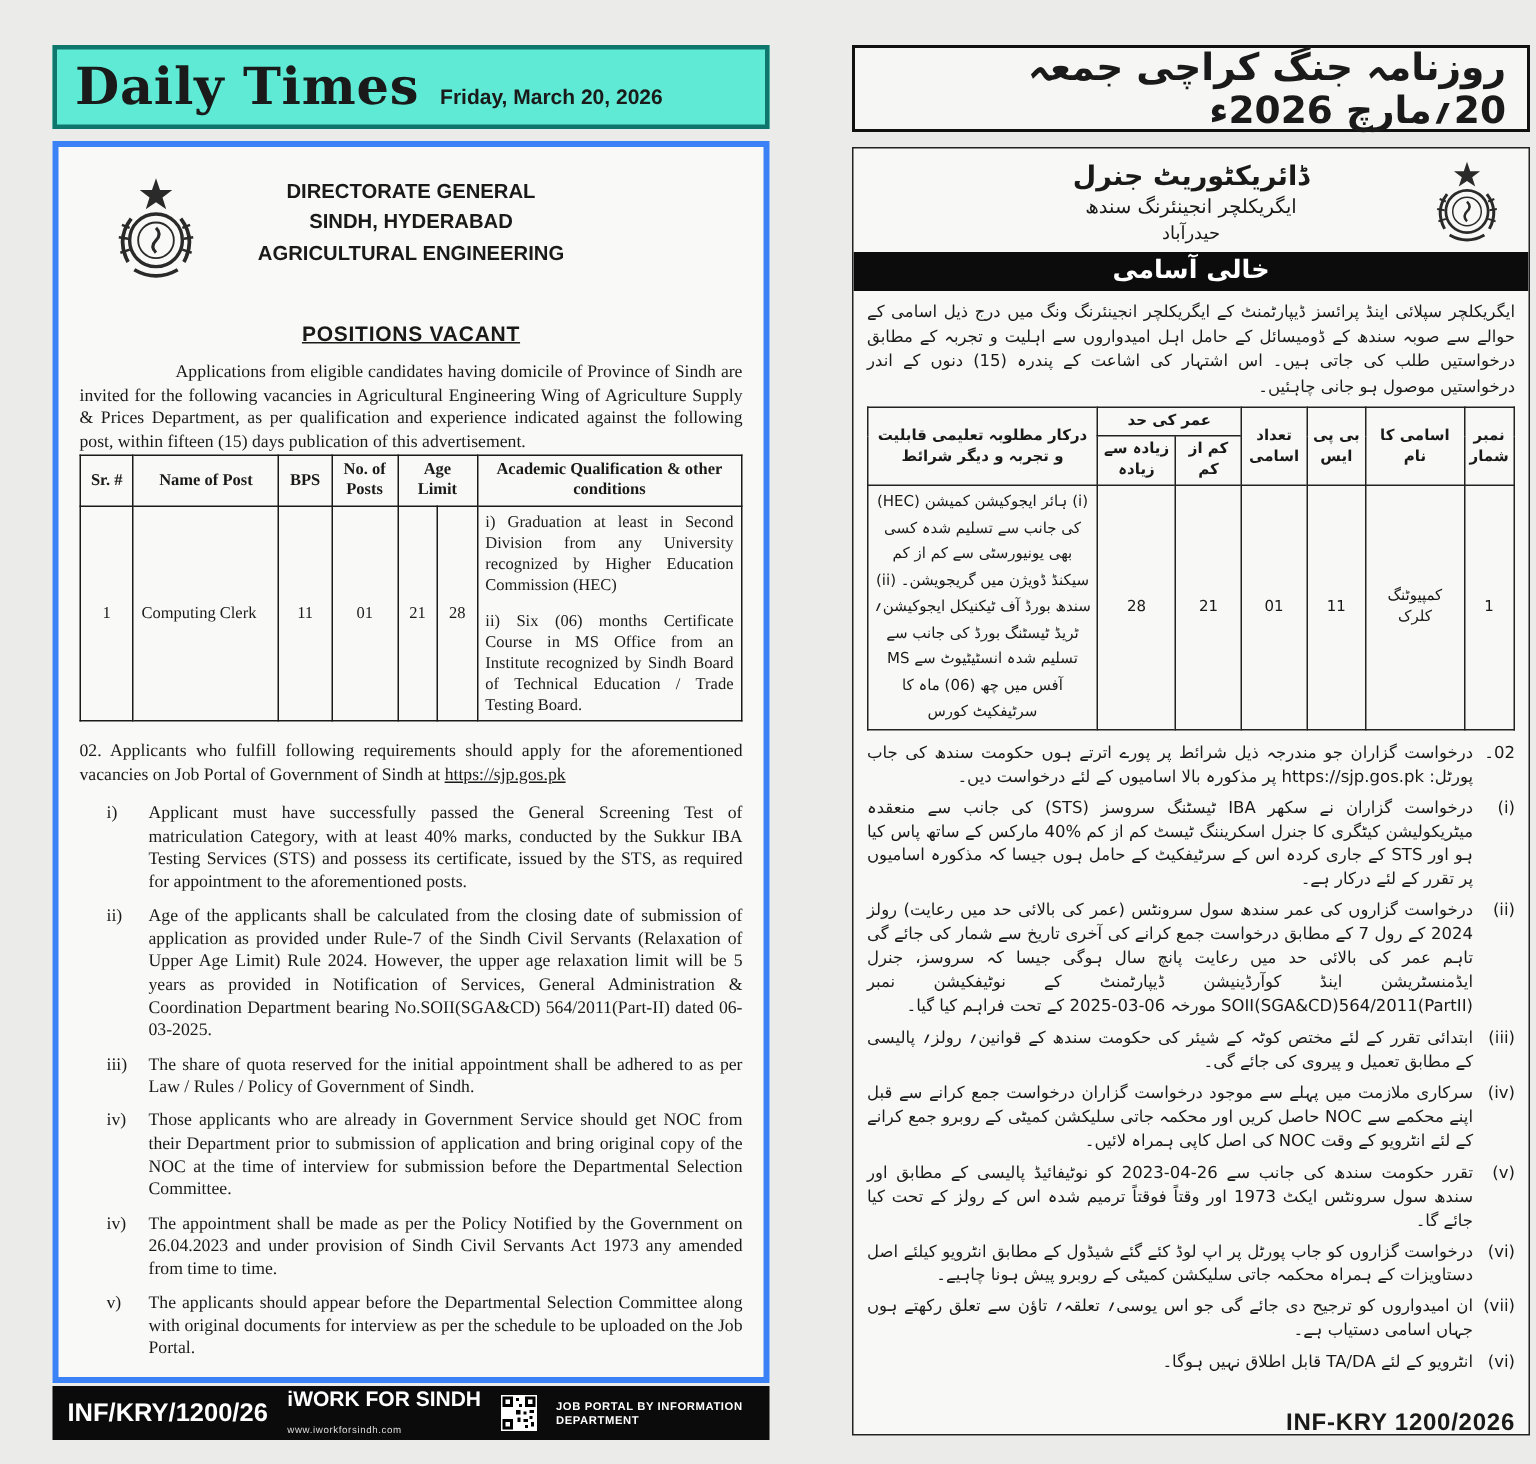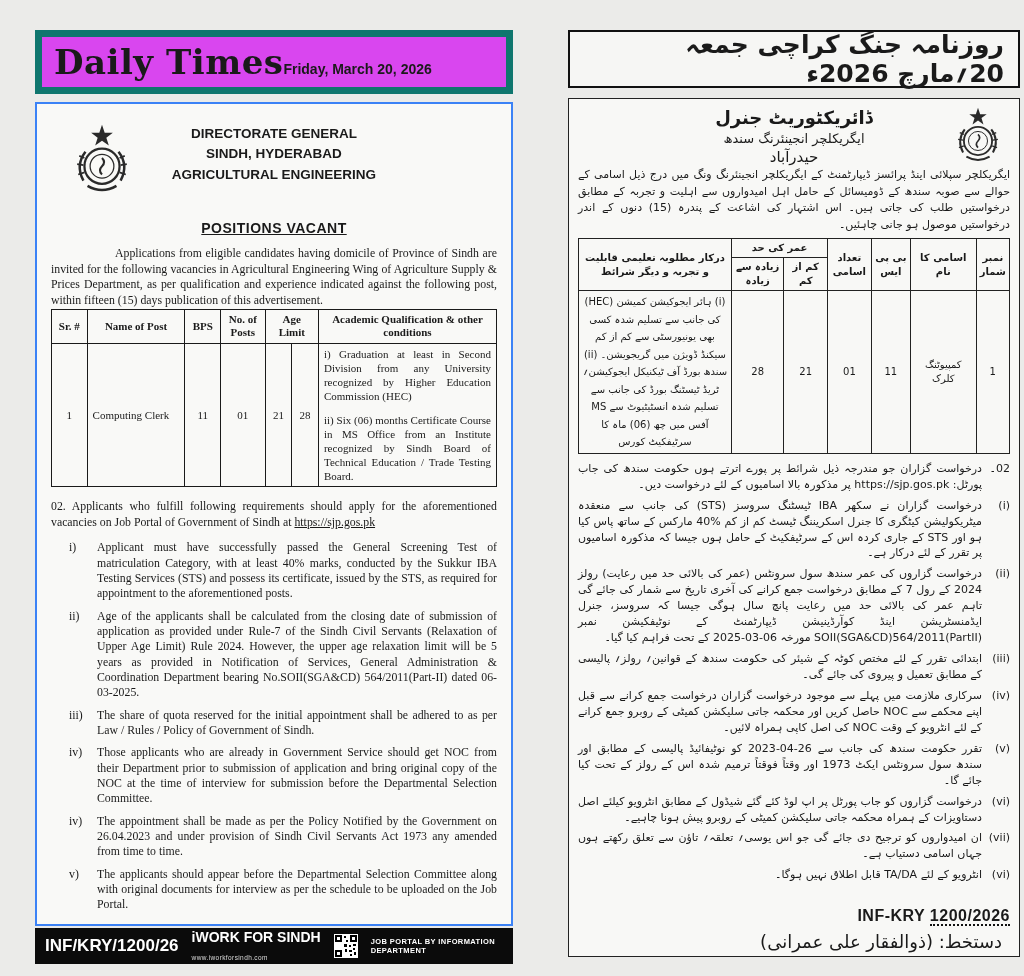--- a/index.html
+++ b/index.html
@@ -1,26 +1,26 @@
 <!DOCTYPE html>
 <html><head>
 <meta charset="utf-8">
 <style>
   html,body{margin:0;padding:0;}
   .page{width:1024px;height:976px;position:relative;background:#ebebe9;color:#1a1a1a;
         font-family:"Liberation Serif",serif;overflow:hidden;}
 
   
   .left-col{position:absolute;left:35px;top:30px;width:478px;}
-  .masthead{border:7px solid #0f766e;background:#d946ef;height:50px;display:flex;align-items:baseline;
-            padding:0 12px;}
+  .masthead{border:3px solid #0f766e;background:#5eead4;height:50px;display:flex;align-items:baseline;
+            padding:0 12px;gap:14px;}
   .masthead-title{font-family:"DejaVu Serif",serif;font-weight:bold;font-size:34px;letter-spacing:.5px;line-height:50px;}
   .masthead-date{font-family:"Liberation Sans",sans-serif;font-weight:bold;font-size:14px;}
 
-  .en-ad{margin-top:8px;border:2px solid #3b82f6;background:#f9f9f7;height:796px;padding:12px 14px;
+  .en-ad{margin-top:8px;border:4px solid #3b82f6;background:#f9f9f7;height:796px;padding:12px 14px;
          position:relative;overflow:hidden;}
   .en-ad-header{position:relative;min-height:92px;}
   .en-logo{position:absolute;left:20px;top:2px;width:62px;height:84px;}
   .en-org{text-align:center;font-family:"Liberation Sans",sans-serif;font-weight:bold;
           font-size:13.5px;line-height:1.5;padding-top:8px;}
   .en-heading{text-align:center;font-family:"Liberation Sans",sans-serif;font-weight:bold;font-size:14px;
               text-decoration:underline;letter-spacing:.5px;margin:12px 0 10px;}
   .en-intro{font-size:11.8px;line-height:1.32;text-align:justify;text-indent:64px;}
 
   table.en-table{width:100%;border-collapse:collapse;margin-top:1px;font-size:11px;}
@@ -49,21 +49,21 @@
   
   .right-col{position:absolute;left:568px;top:30px;width:452px;font-family:"DejaVu Sans",sans-serif;}
   .ur-masthead{border:2px solid #111;background:#f6f6f4;height:54px;display:flex;align-items:center;
                justify-content:flex-end;padding:0 14px;font-size:25px;font-weight:bold;direction:rtl;}
   .ur-ad{margin-top:10px;border:1.5px solid #222;background:#f8f8f6;height:845px;padding:6px 9px;
          direction:rtl;position:relative;overflow:hidden;}
   .ur-header{position:relative;text-align:center;padding-top:2px;}
   .ur-logo{position:absolute;right:6px;top:2px;width:52px;height:58px;}
   .ur-org1{font-size:18px;font-weight:bold;line-height:1.25;}
   .ur-org2{font-size:13px;line-height:1.35;}
-  .ur-org3{font-size:15px;line-height:1.35;}
+  .ur-org3{font-size:12px;line-height:1.35;}
   .ur-bar{background:#0c0c0c;color:#fff;text-align:center;font-size:17px;font-weight:bold;
           padding:2px 0 4px;margin:5px -9px 6px;}
   .ur-intro{font-size:11px;line-height:1.5;text-align:justify;}
 
   table.ur-table{width:100%;border-collapse:collapse;font-size:10px;margin-top:5px;}
   .ur-table th,.ur-table td{border:1.5px solid #222;padding:2px 3px;text-align:center;vertical-align:middle;line-height:1.4;}
   .ur-table td.qual{line-height:1.75;font-size:10px;}
 
   .ur-items{margin-top:7px;}
   .ur-item{display:flex;font-size:11px;line-height:1.45;margin-bottom:5px;text-align:justify;}
@@ -220,20 +220,21 @@
     <div class="ur-ad">
       <div class="ur-header">
         <svg class="ur-logo">
             <use href="#emblem"></use>
           </svg>
         <div class="ur-org1">ڈائریکٹوریٹ جنرل</div>
         <div class="ur-org2">ایگریکلچر انجینئرنگ سندھ</div>
         <div class="ur-org3">حیدرآباد</div>
       </div>
 
+      <div class="ur-bar">خالی آسامی</div>
 
       <div class="ur-intro">ایگریکلچر سپلائی اینڈ پرائسز ڈیپارٹمنٹ کے ایگریکلچر انجینئرنگ ونگ میں درج ذیل اسامی کے حوالے سے صوبہ سندھ کے ڈومیسائل کے حامل اہل امیدواروں سے اہلیت و تجربہ کے مطابق درخواستیں طلب کی جاتی ہیں۔ اس اشتہار کی اشاعت کے پندرہ (15) دنوں کے اندر درخواستیں موصول ہو جانی چاہئیں۔</div>
 
       <table class="ur-table" dir="rtl">
         <thead>
           <tr>
             <th rowspan="2" style="width:7%">نمبر شمار</th>
             <th rowspan="2" style="width:15%">اسامی کا نام</th>
             <th rowspan="2" style="width:9%">بی پی ایس</th>
             <th rowspan="2" style="width:10%">تعداد اسامی</th>

